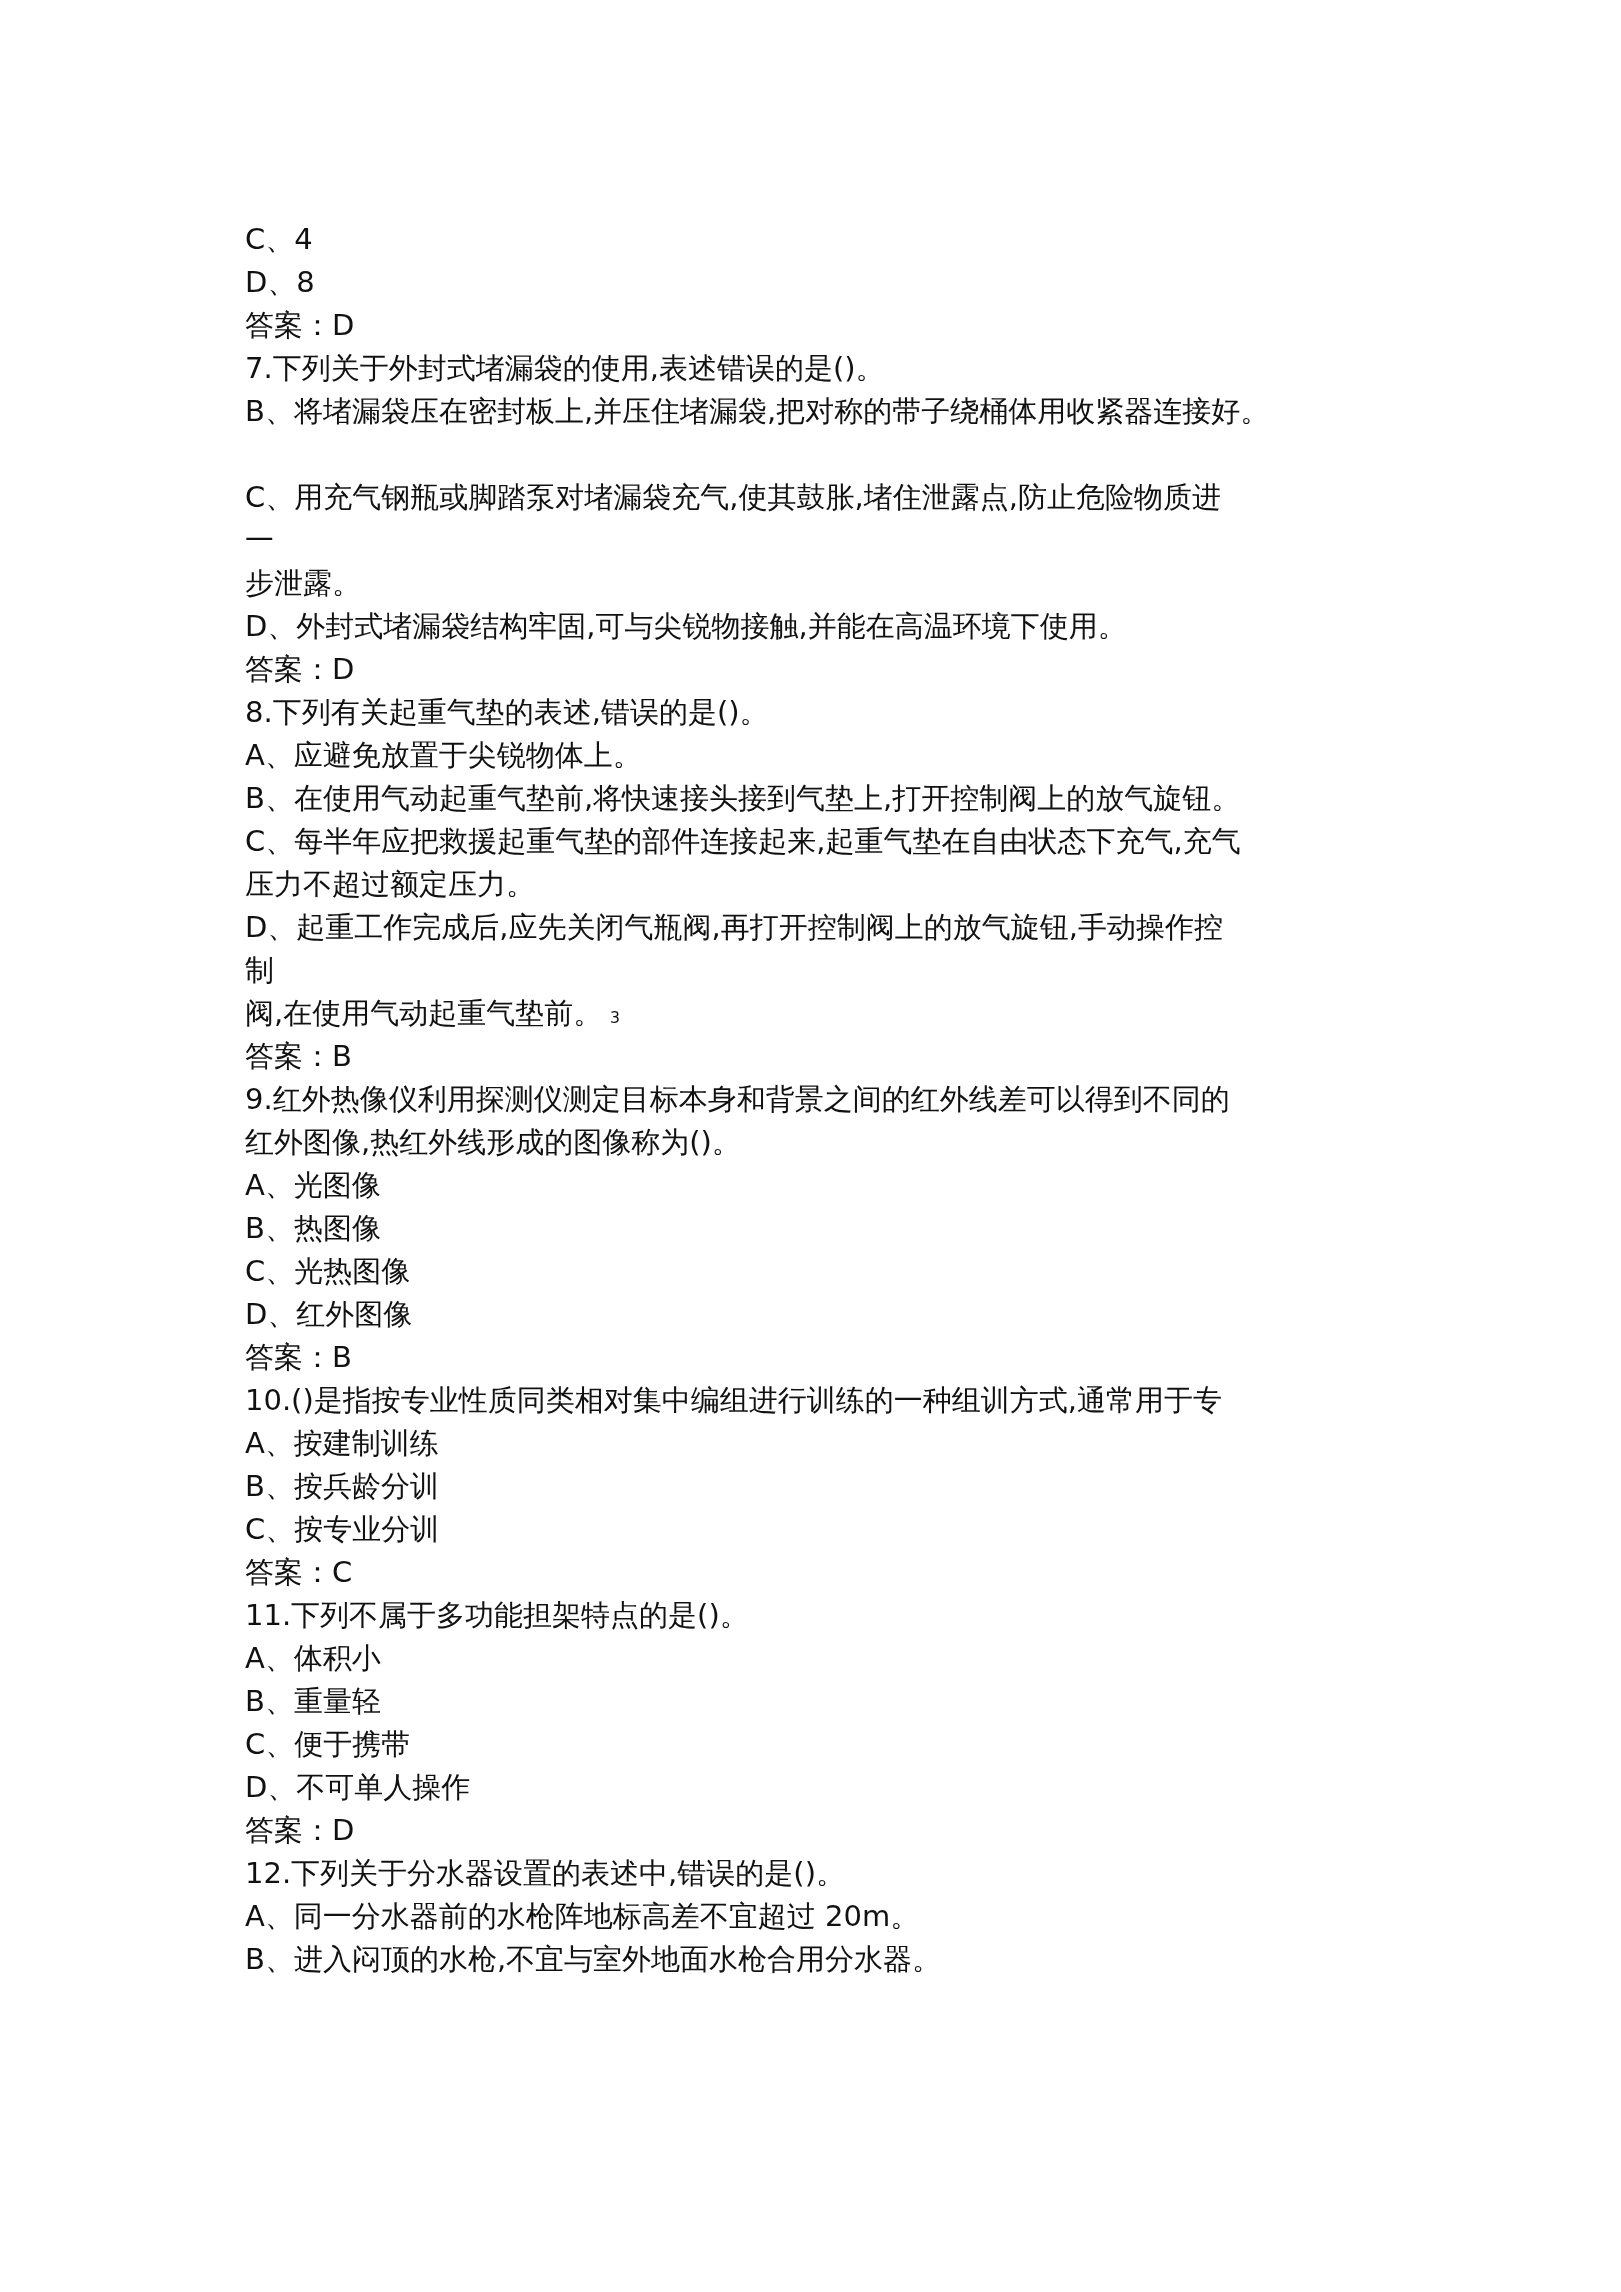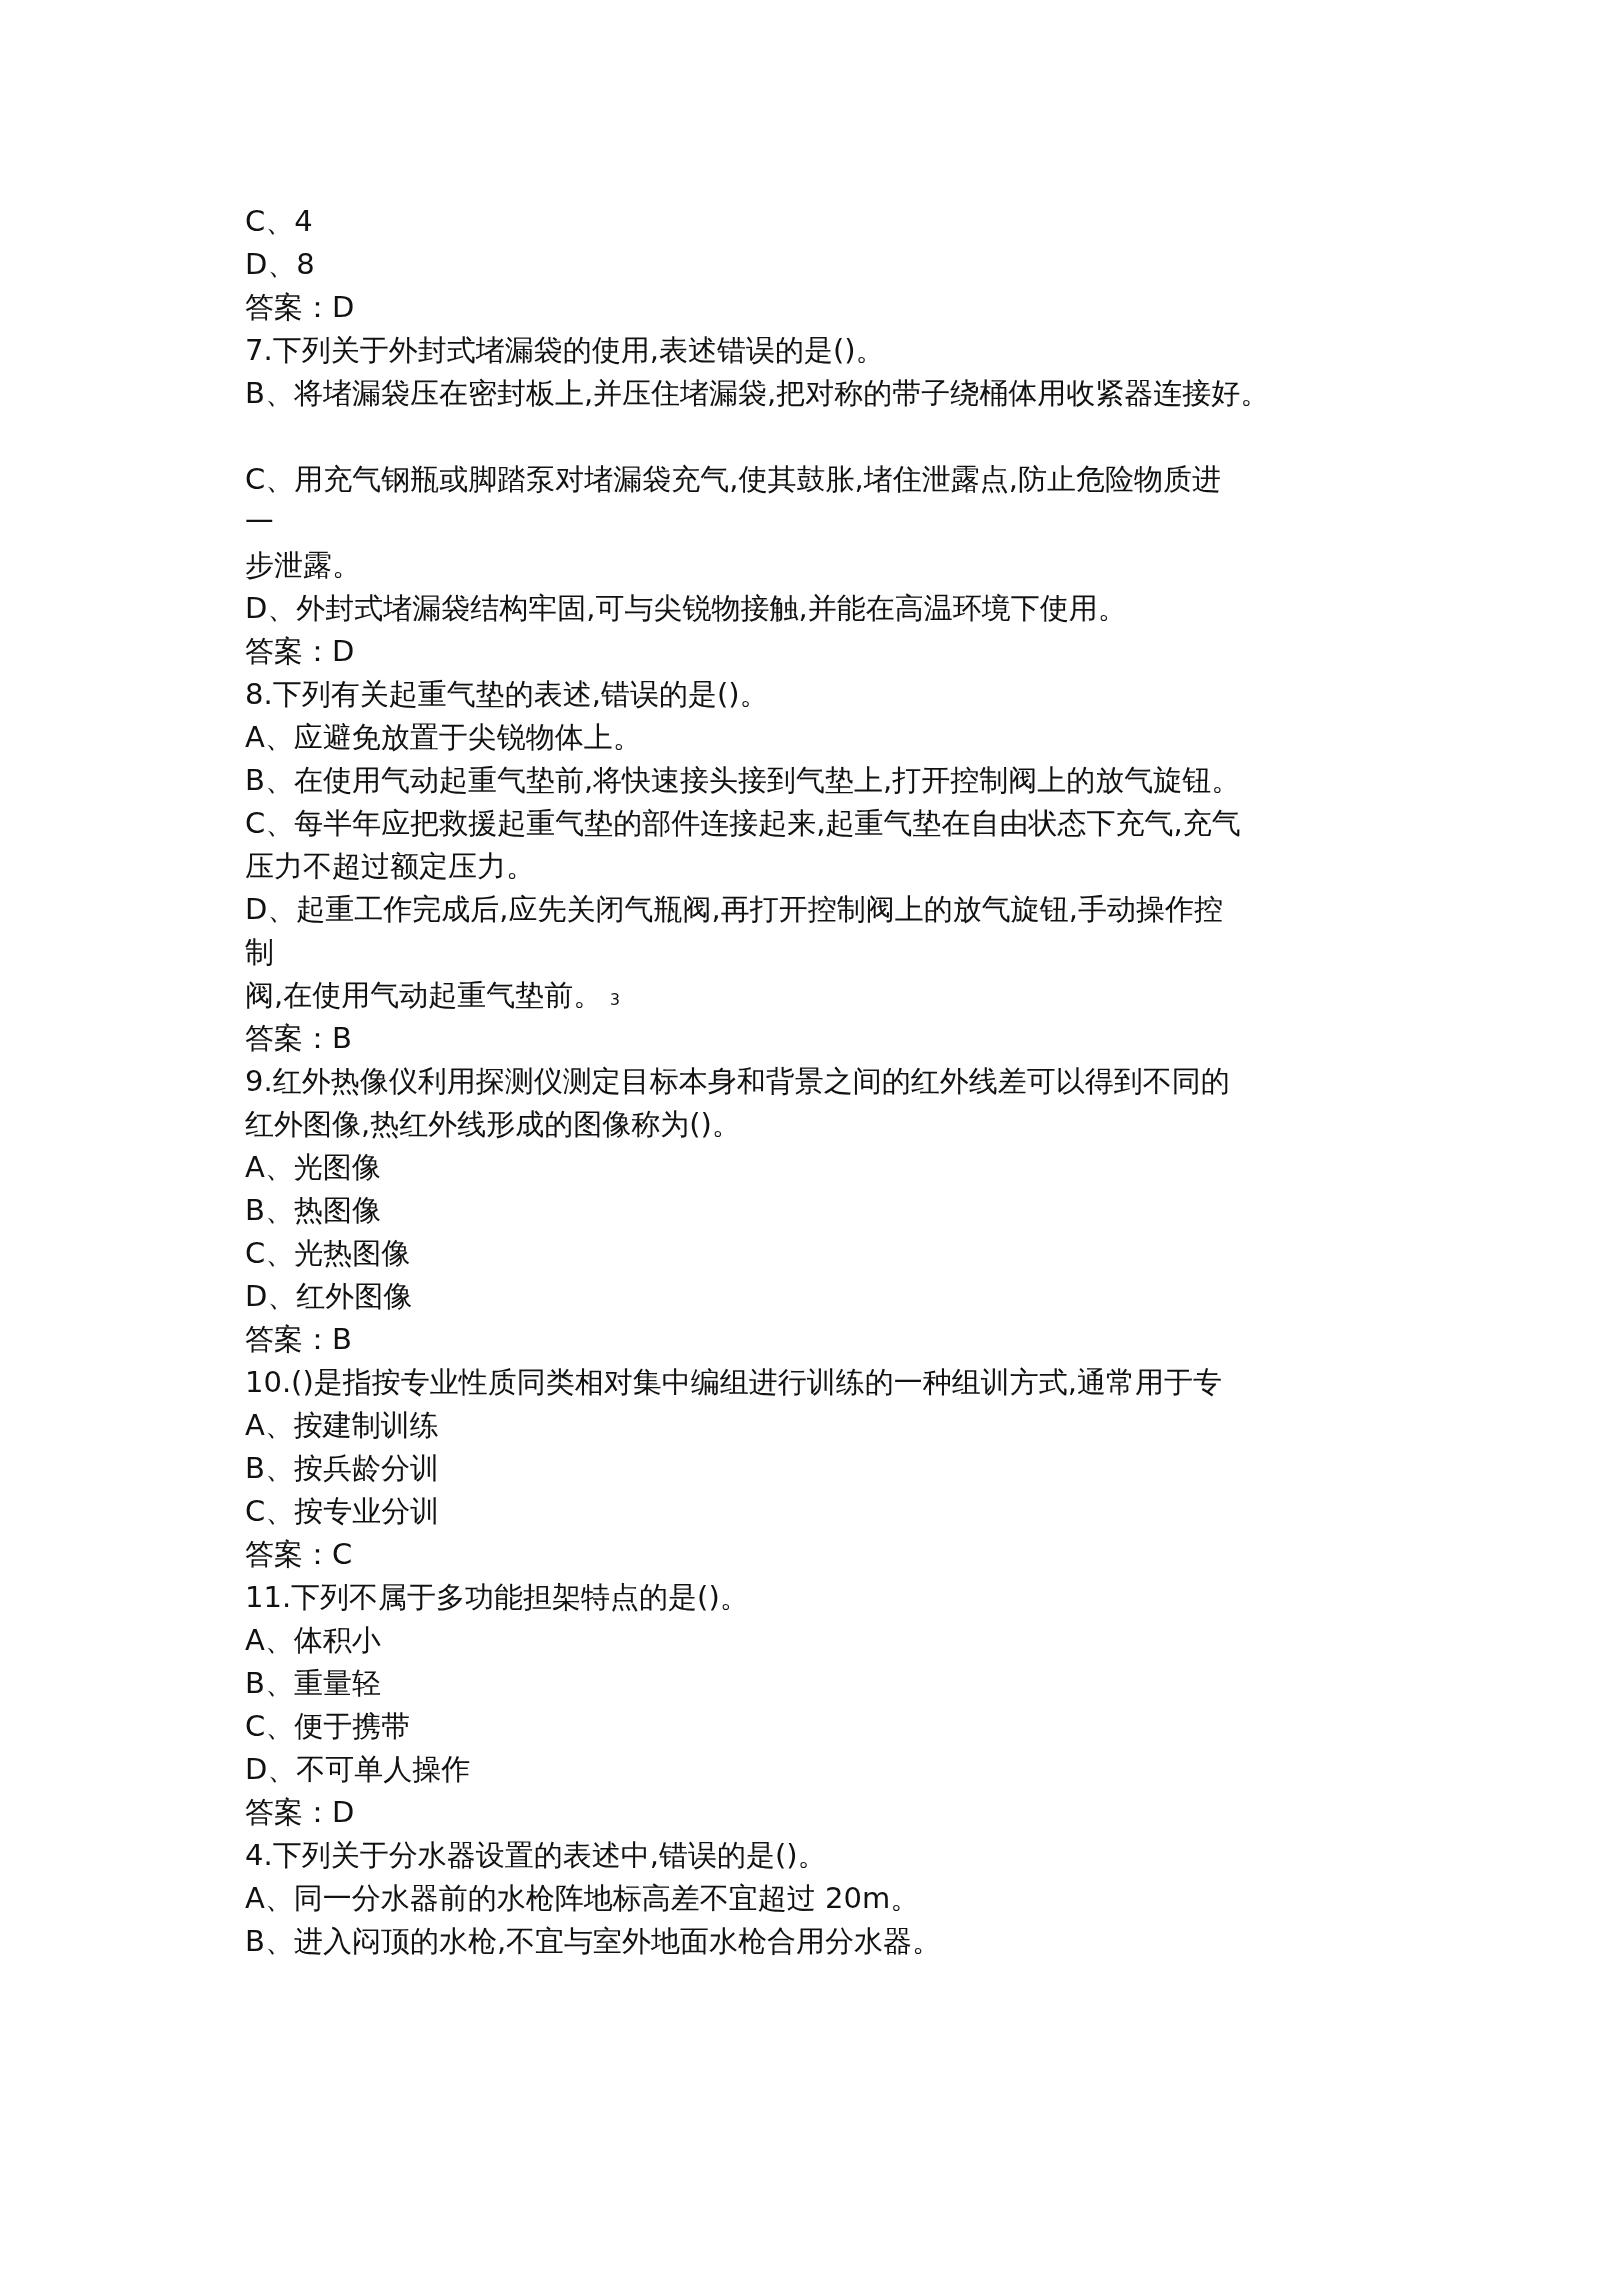--- a/index.html
+++ b/index.html
@@ -1,18 +1,18 @@
 <!DOCTYPE html>
 <html><head>
   <meta charset="utf-8">
   <style>
     html, body { margin: 0; padding: 0; background: #ffffff; }
     body { width: 1621px; height: 2293px; position: relative; overflow: hidden; }
     .page {
-      position: absolute; left: 245px; top: 200px; width: 1157px;
+      position: absolute; left: 245px; top: 218px; width: 1157px;
       font-family: "DejaVu Sans", "Liberation Sans", sans-serif;
       font-size: 29px; color: #111111; line-height: 43px;
     }
     .line { white-space: nowrap; height: 43px; }
     .gap { height: 43px; }
     .sup { font-size: 15.7px; vertical-align: baseline; margin-left: 7.8px; }
   </style>
 </head>
 <body>
 
@@ -55,17 +55,17 @@
   <div class="line">C、按专业分训</div>
   <div class="line">答案：C</div>
 
   <div class="line">11.下列不属于多功能担架特点的是()。</div>
   <div class="line">A、体积小</div>
   <div class="line">B、重量轻</div>
   <div class="line">C、便于携带</div>
   <div class="line">D、不可单人操作</div>
   <div class="line">答案：D</div>
 
-  <div class="line">4.下列关于分水器设置的表述中,错误的是()。</div>
+  <div class="line">12.下列关于分水器设置的表述中,错误的是()。</div>
   <div class="line">A、同一分水器前的水枪阵地标高差不宜超过 20m。</div>
   <div class="line">B、进入闷顶的水枪,不宜与室外地面水枪合用分水器。</div>
 </div>
 
 
 </body></html>

